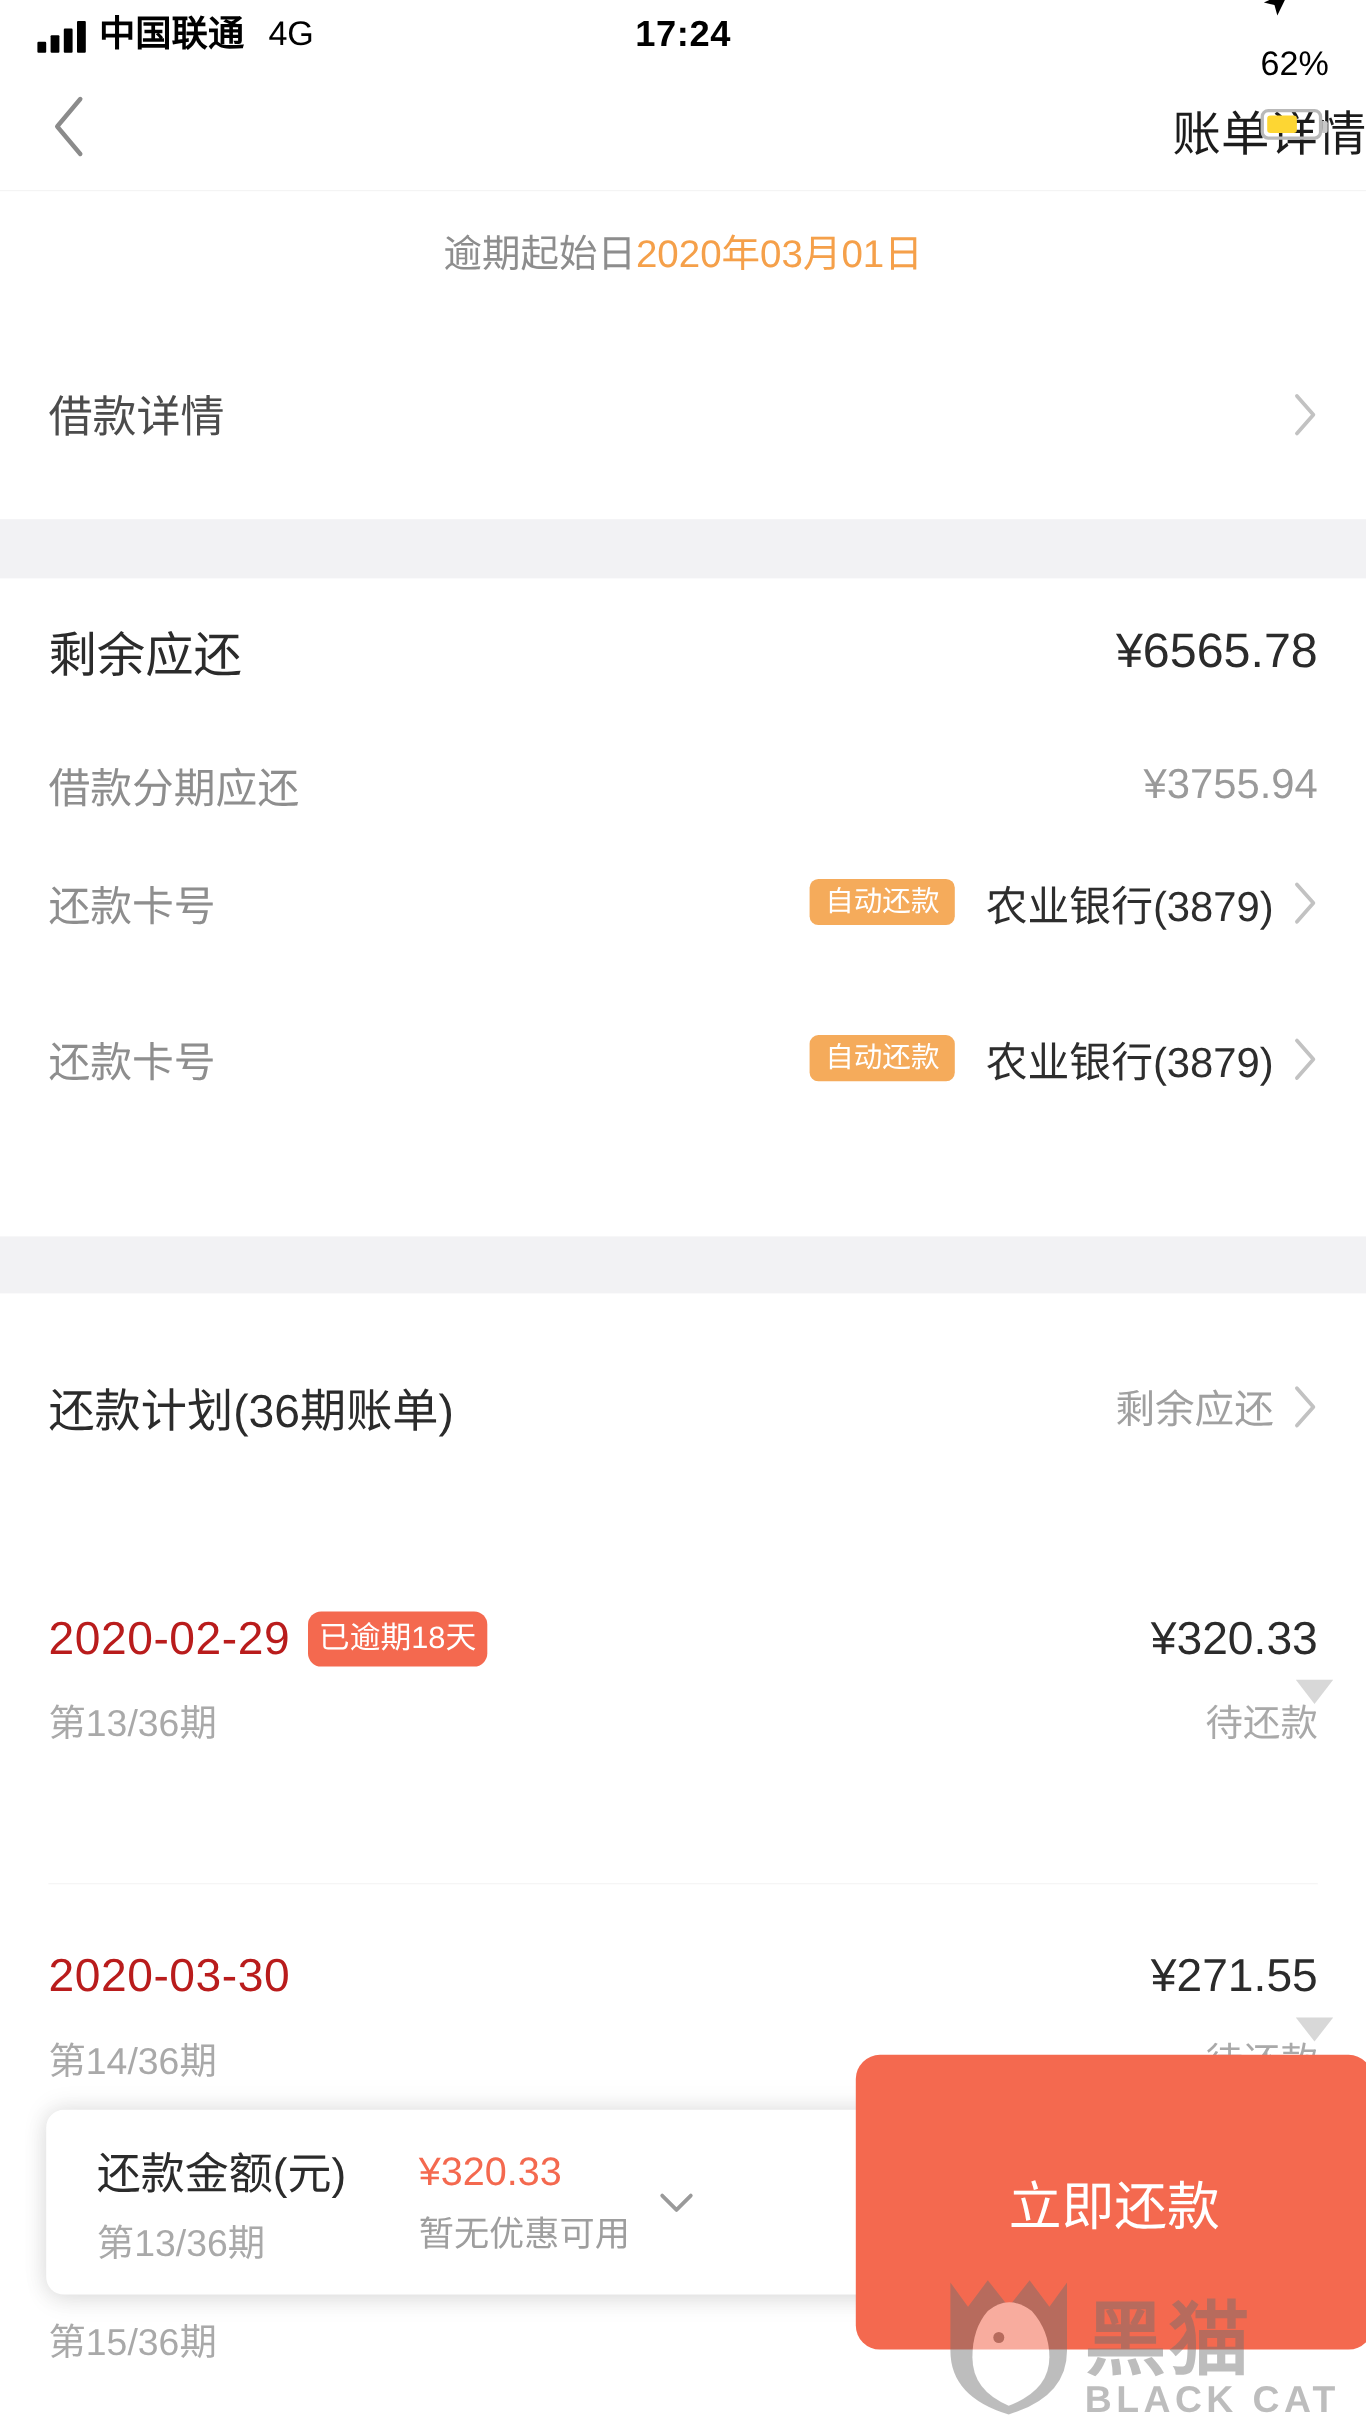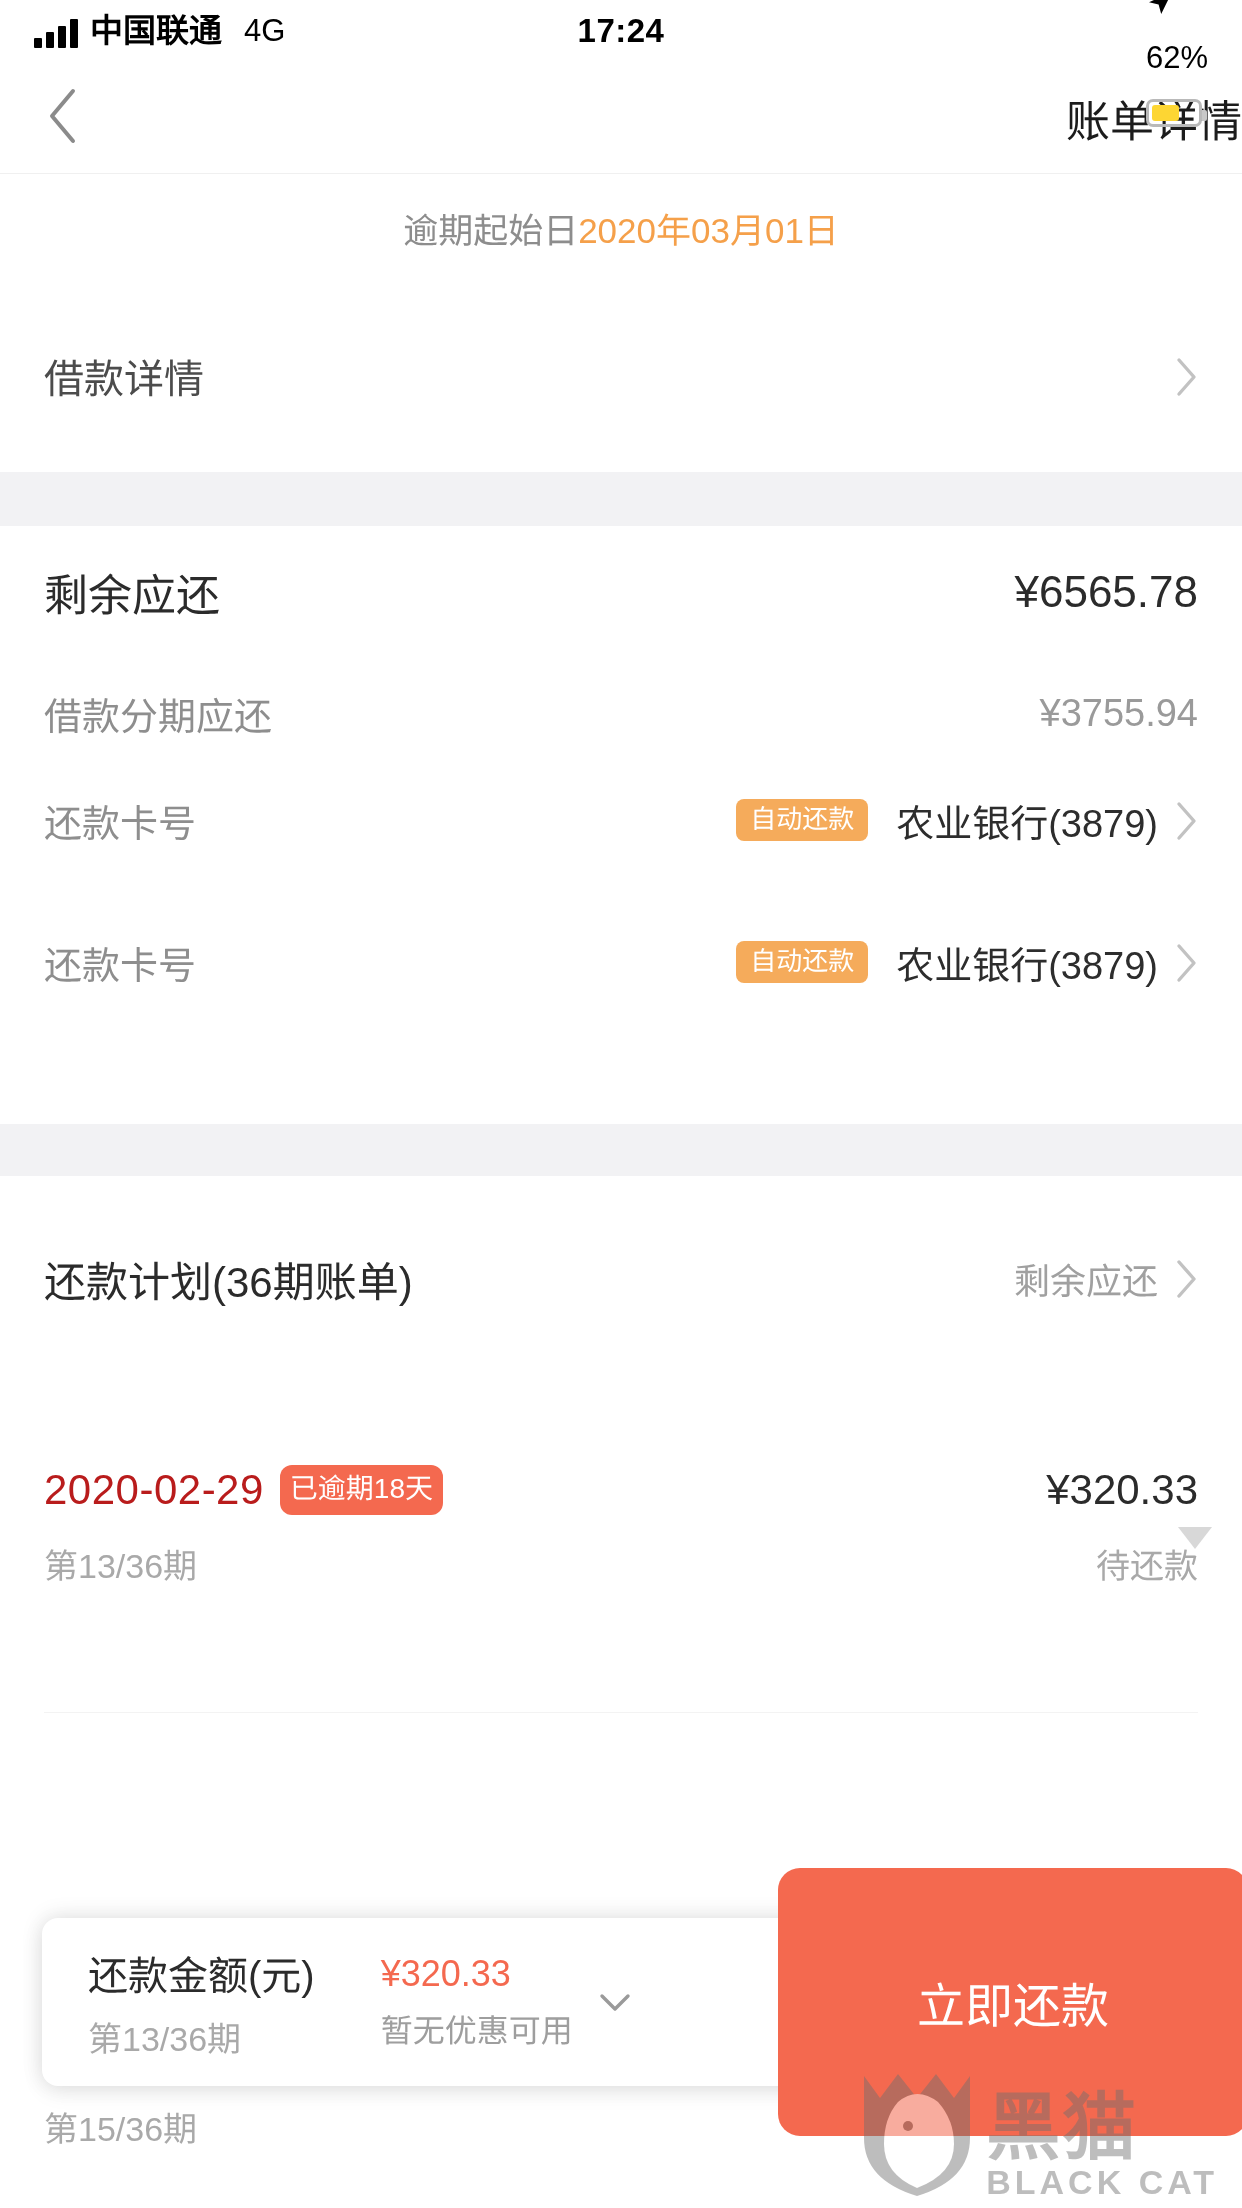--- a/index.html
+++ b/index.html
@@ -330,20 +330,31 @@
     </div>
     <div class="bot">
       <span class="term">第13/36期</span>
       <span class="stat">待还款</span>
     </div>
     <span class="caret-down"></span>
   </div>
 
   <div class="inst-sep" style="top:1712px;"></div>
 
+  <div class="inst" style="top:1762px;">
+    <div class="top">
+      <span class="date">2020-03-30</span>
+      <span class="amt">¥271.55</span>
+    </div>
+    <div class="bot">
+      <span class="term">第14/36期</span>
+      <span class="stat">待还款</span>
+    </div>
+    <span class="caret-down"></span>
+  </div>
 
   <div class="inst" style="top:2070px;">
     <div class="bot" style="top:32px;">
       <span class="term">第15/36期</span>
 
     </div>
   </div>
 
   <div class="paybar">
     <div class="pay-left">

